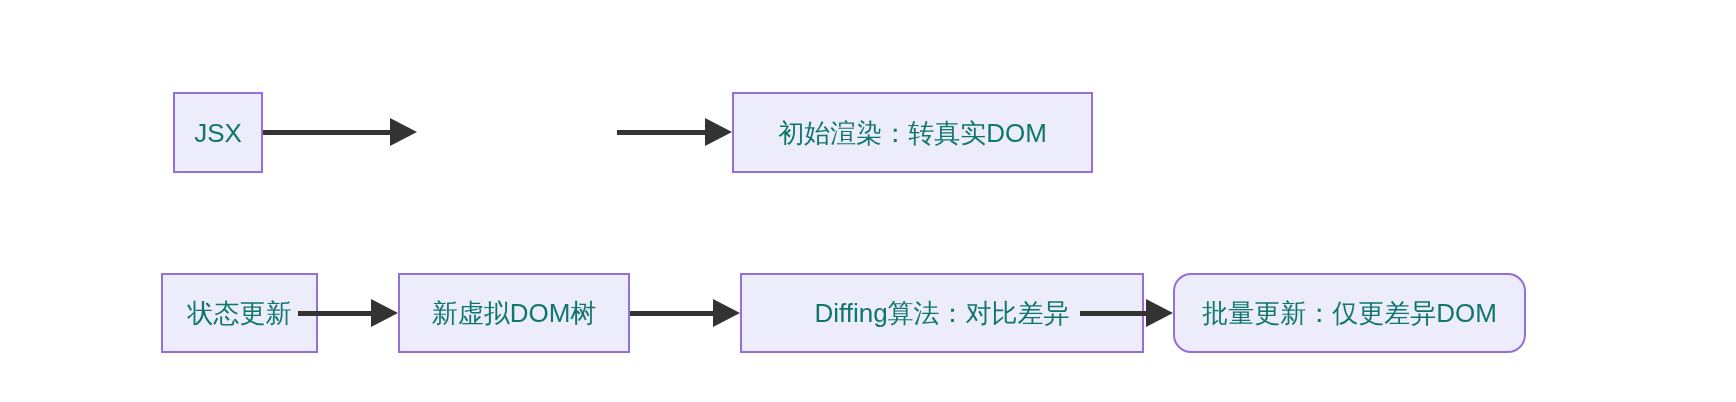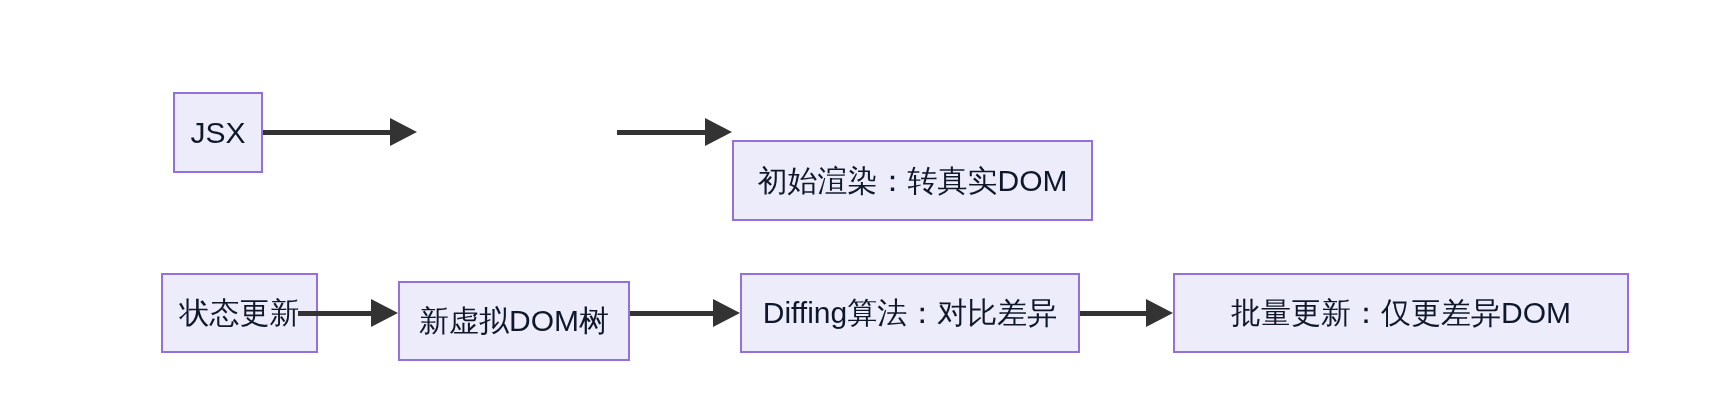--- a/index.html
+++ b/index.html
@@ -13,22 +13,22 @@
     height: 402px;
     background: #ffffff;
     overflow: hidden;
     font-family: "Liberation Sans", "DejaVu Sans", sans-serif;
   }
   .node {
     position: absolute;
     box-sizing: border-box;
     background: #ECECFA;
     border: 2px solid #9370DB;
-    color: #0f172a;
-    font-size: 30px;
+    color: #0f766e;
+    font-size: 26px;
     display: flex;
     align-items: center;
     justify-content: center;
     white-space: nowrap;
     line-height: 1;
   }
   .arrow {
     position: absolute;
     display: flex;
     align-items: center;
@@ -45,30 +45,30 @@
     border-top: 14px solid transparent;
     border-bottom: 14px solid transparent;
     border-left: 27px solid #333333;
   }
 
   
   .n-jsx          { left: 173px;  top: 92px;  width: 90px;  height: 81px; }
   .a-1            { left: 263px;  top: 118px; width: 154px; }
   .n-vdom         { left: 417px;  top: 92px;  width: 200px; height: 81px; }
   .a-2            { left: 617px;  top: 118px; width: 115px; }
-  .n-initrender   { left: 732px;  top: 92px;  width: 361px; height: 81px; margin-top: 48px; }
+  .n-initrender   { left: 732px;  top: 92px;  width: 361px; height: 81px; }
 
   
   .n-state        { left: 141px;  top: 273px; width: 157px; height: 80px; margin-left: 20px; }
   .a-3            { left: 298px;  top: 299px; width: 100px; }
-  .n-newvdom      { left: 398px;  top: 273px; width: 232px; height: 80px; margin-top: 8px; }
+  .n-newvdom      { left: 398px;  top: 273px; width: 232px; height: 80px; }
   .a-4            { left: 630px;  top: 299px; width: 110px; }
-  .n-diffing      { left: 740px;  top: 273px; width: 340px; height: 80px; }
+  .n-diffing      { left: 740px;  top: 273px; width: 404px; height: 80px; }
   .a-5            { left: 1080px; top: 299px; width: 93px;  }
-  .n-batch        { left: 1173px; top: 273px; width: 456px; height: 80px; }
+  .n-batch        { left: 1173px; top: 273px; width: 353px; height: 80px; border-radius: 18px; }
 </style>
 </head>
 <body>
 
 <div class="canvas">
 
   <div class="node n-jsx">JSX</div>
 
   <div class="arrow a-1">
     <div class="line"></div>

